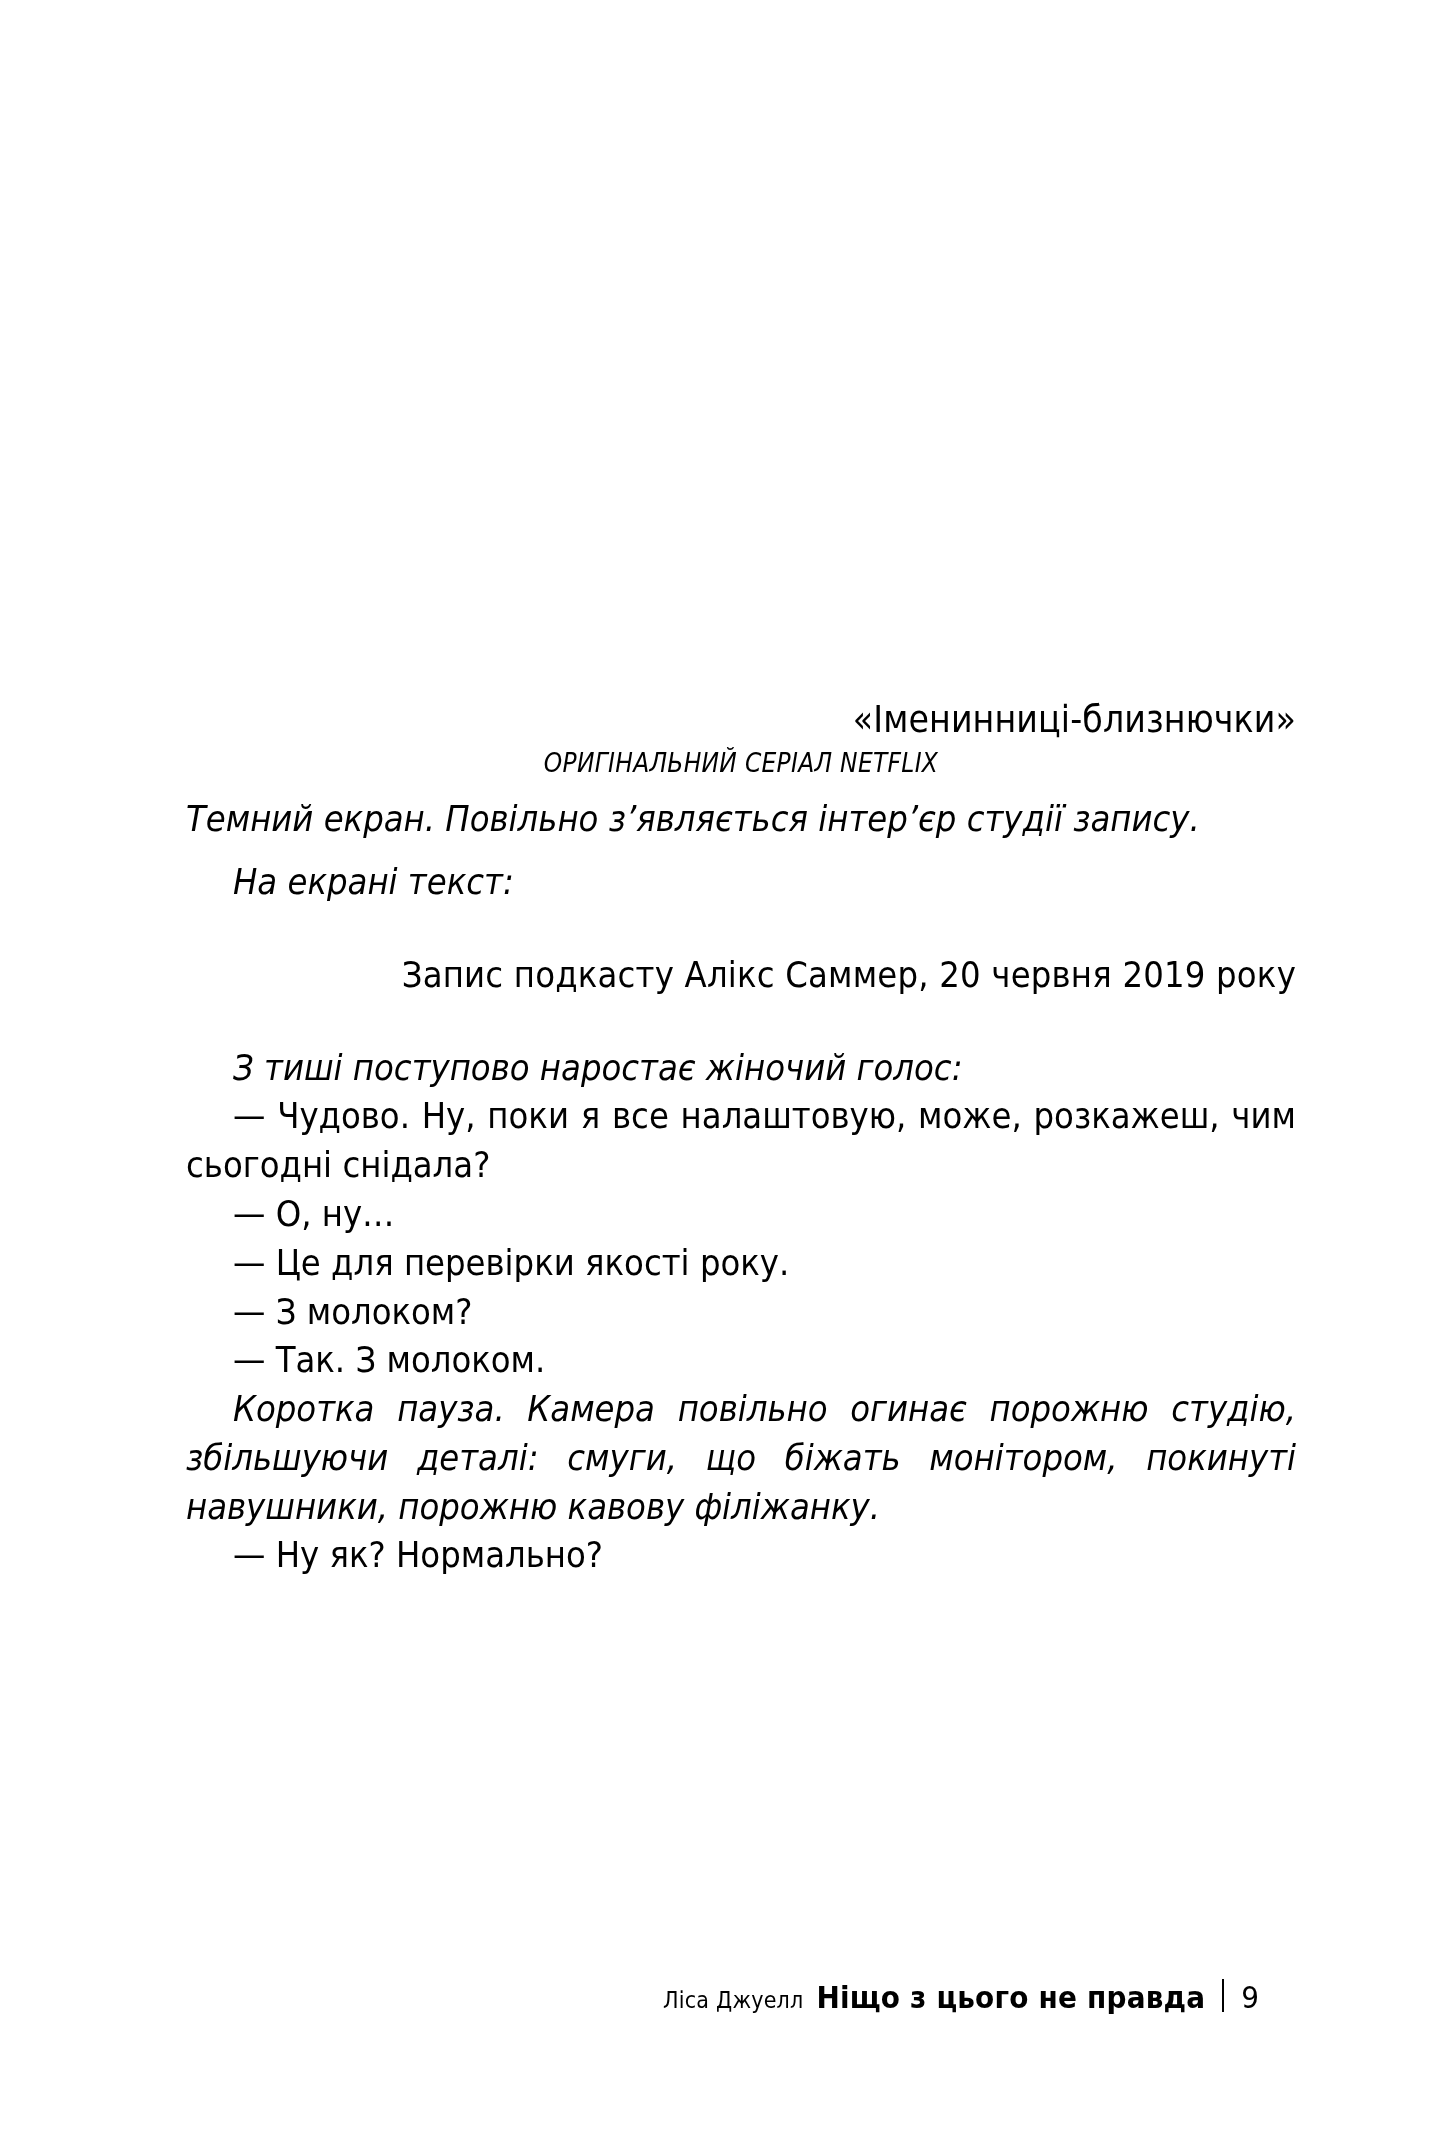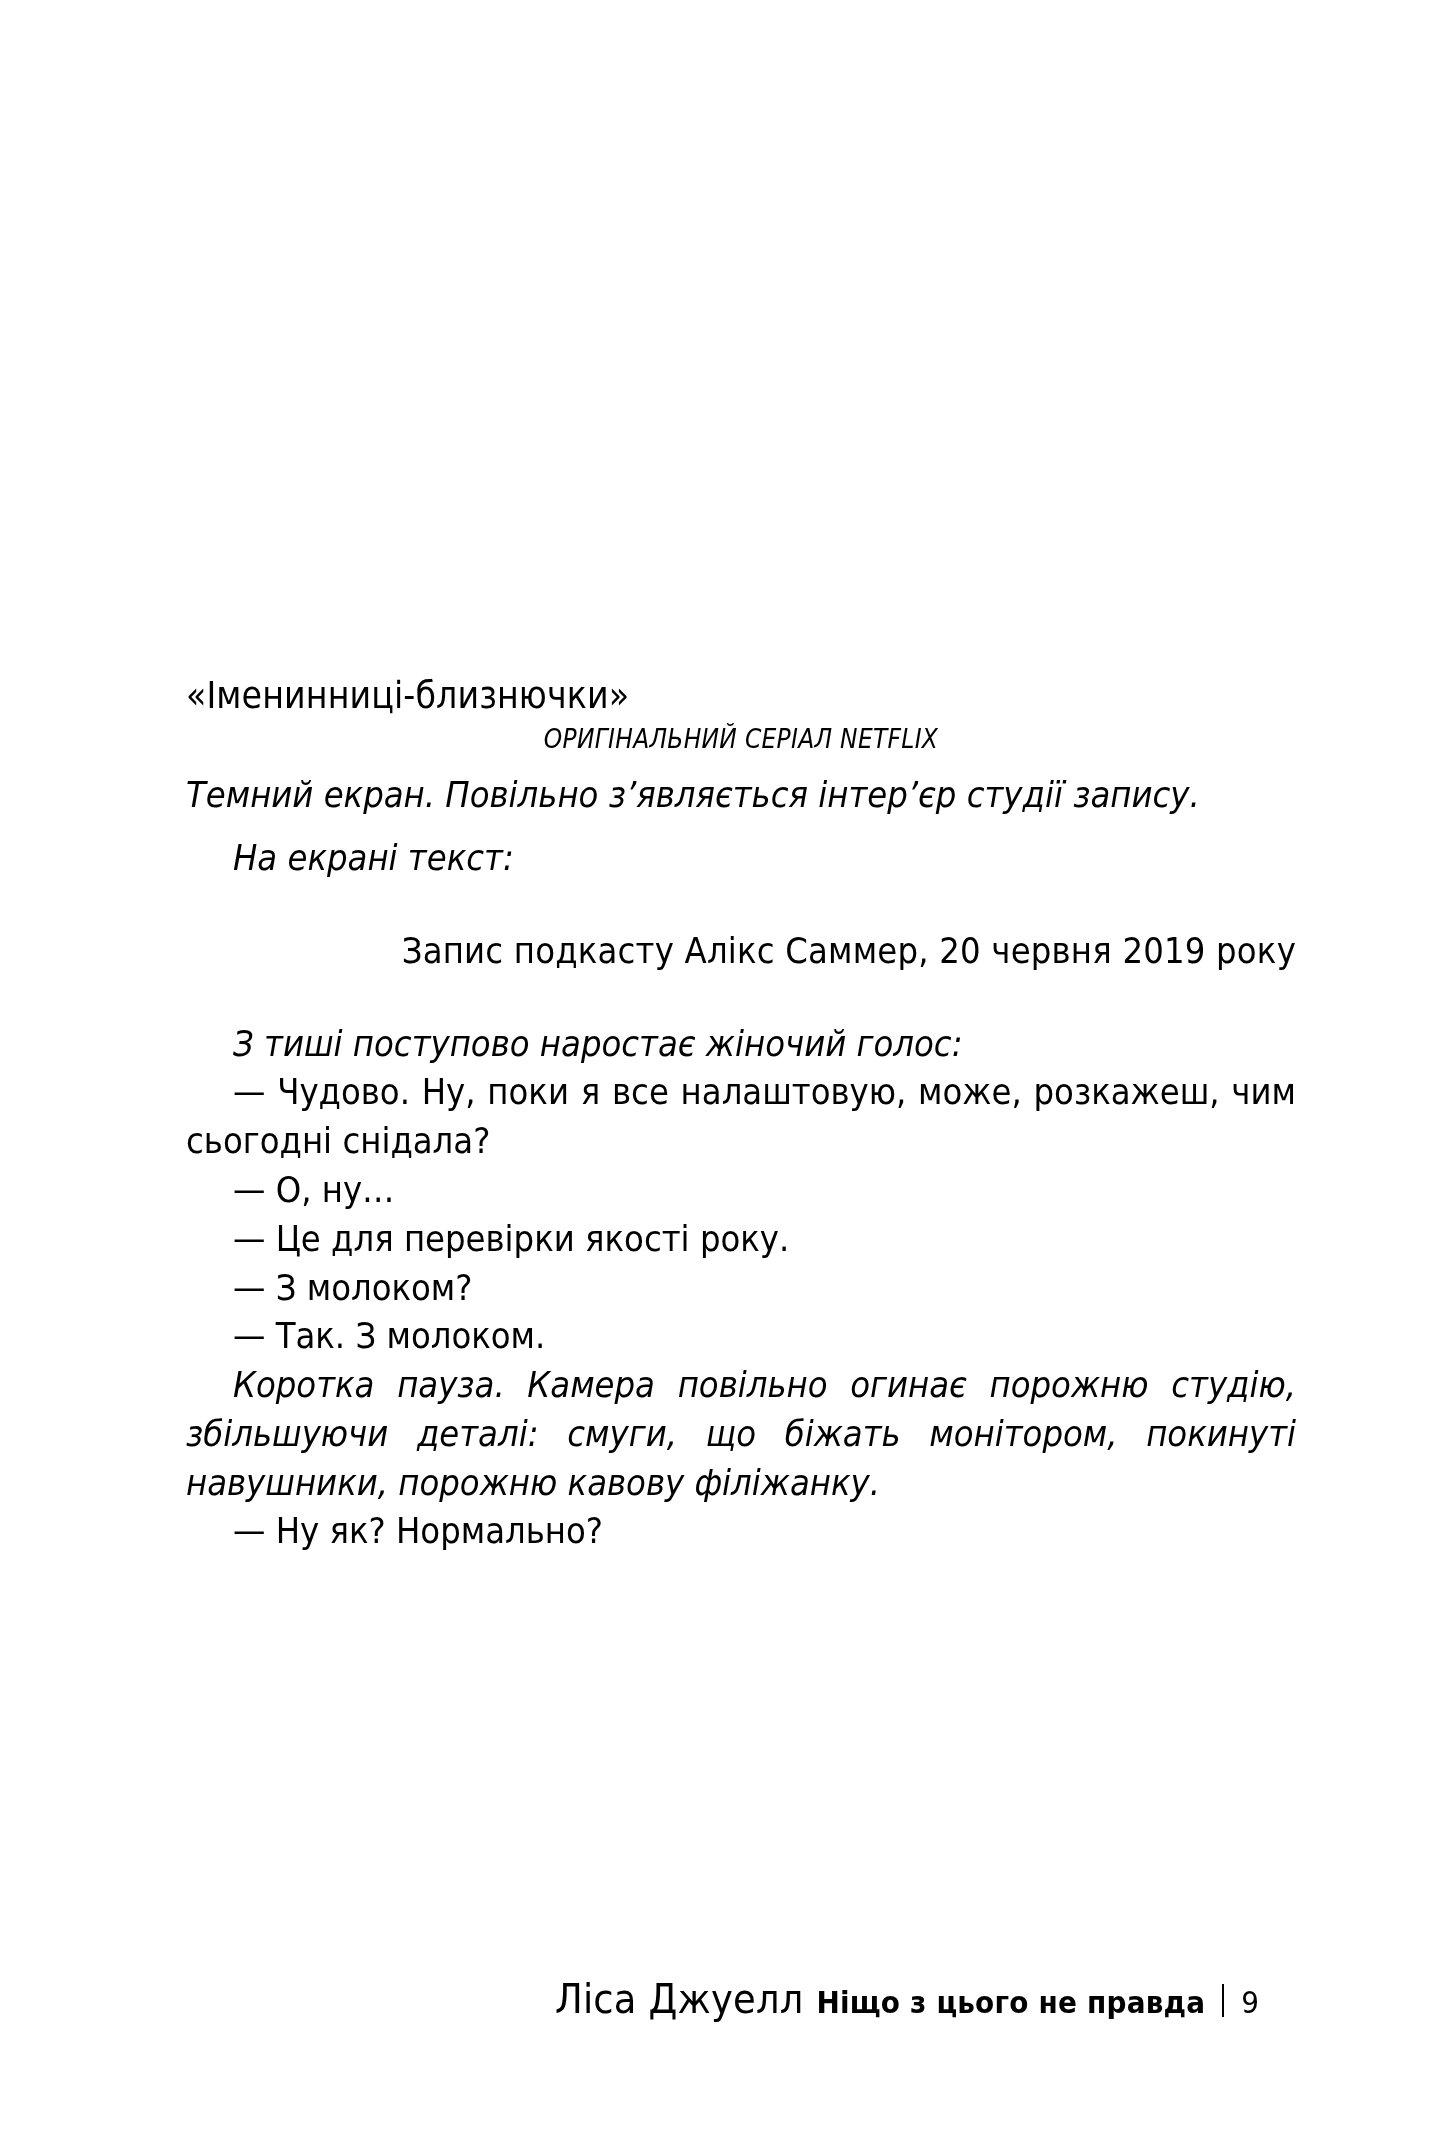--- a/index.html
+++ b/index.html
@@ -26,26 +26,27 @@
 
   .content {
     position: absolute;
     left: 186px;
     top: 672px;
     width: 1110px;
   }
 
   
   .scene-title {
-    text-align: left;
+    text-align: right;
     font-size: 37px;
     line-height: 1.30;
     font-weight: 400;
     letter-spacing: 0.1px;
     font-stretch: condensed;
+    margin-top: 24px;
   }
   .scene-sub {
     text-align: center;
     font-size: 26px;
     line-height: 1.34;
     font-style: italic;
     font-weight: 400;
     letter-spacing: 0.3px;
     font-stretch: condensed;
     margin-top: 2px;
@@ -92,21 +93,21 @@
     position: absolute;
     left: 186px;
     right: 186px;
     top: 1975px;
     display: flex;
     justify-content: flex-end;
     align-items: baseline;
     font-stretch: condensed;
   }
   .footer-author {
-    font-size: 41px;
+    font-size: 23px;
     font-weight: 400;
     letter-spacing: 0.2px;
   }
   .footer-title {
     font-size: 31px;
     font-weight: 700;
     margin-left: 13px;
     letter-spacing: 0.2px;
   }
   .footer-rule {

